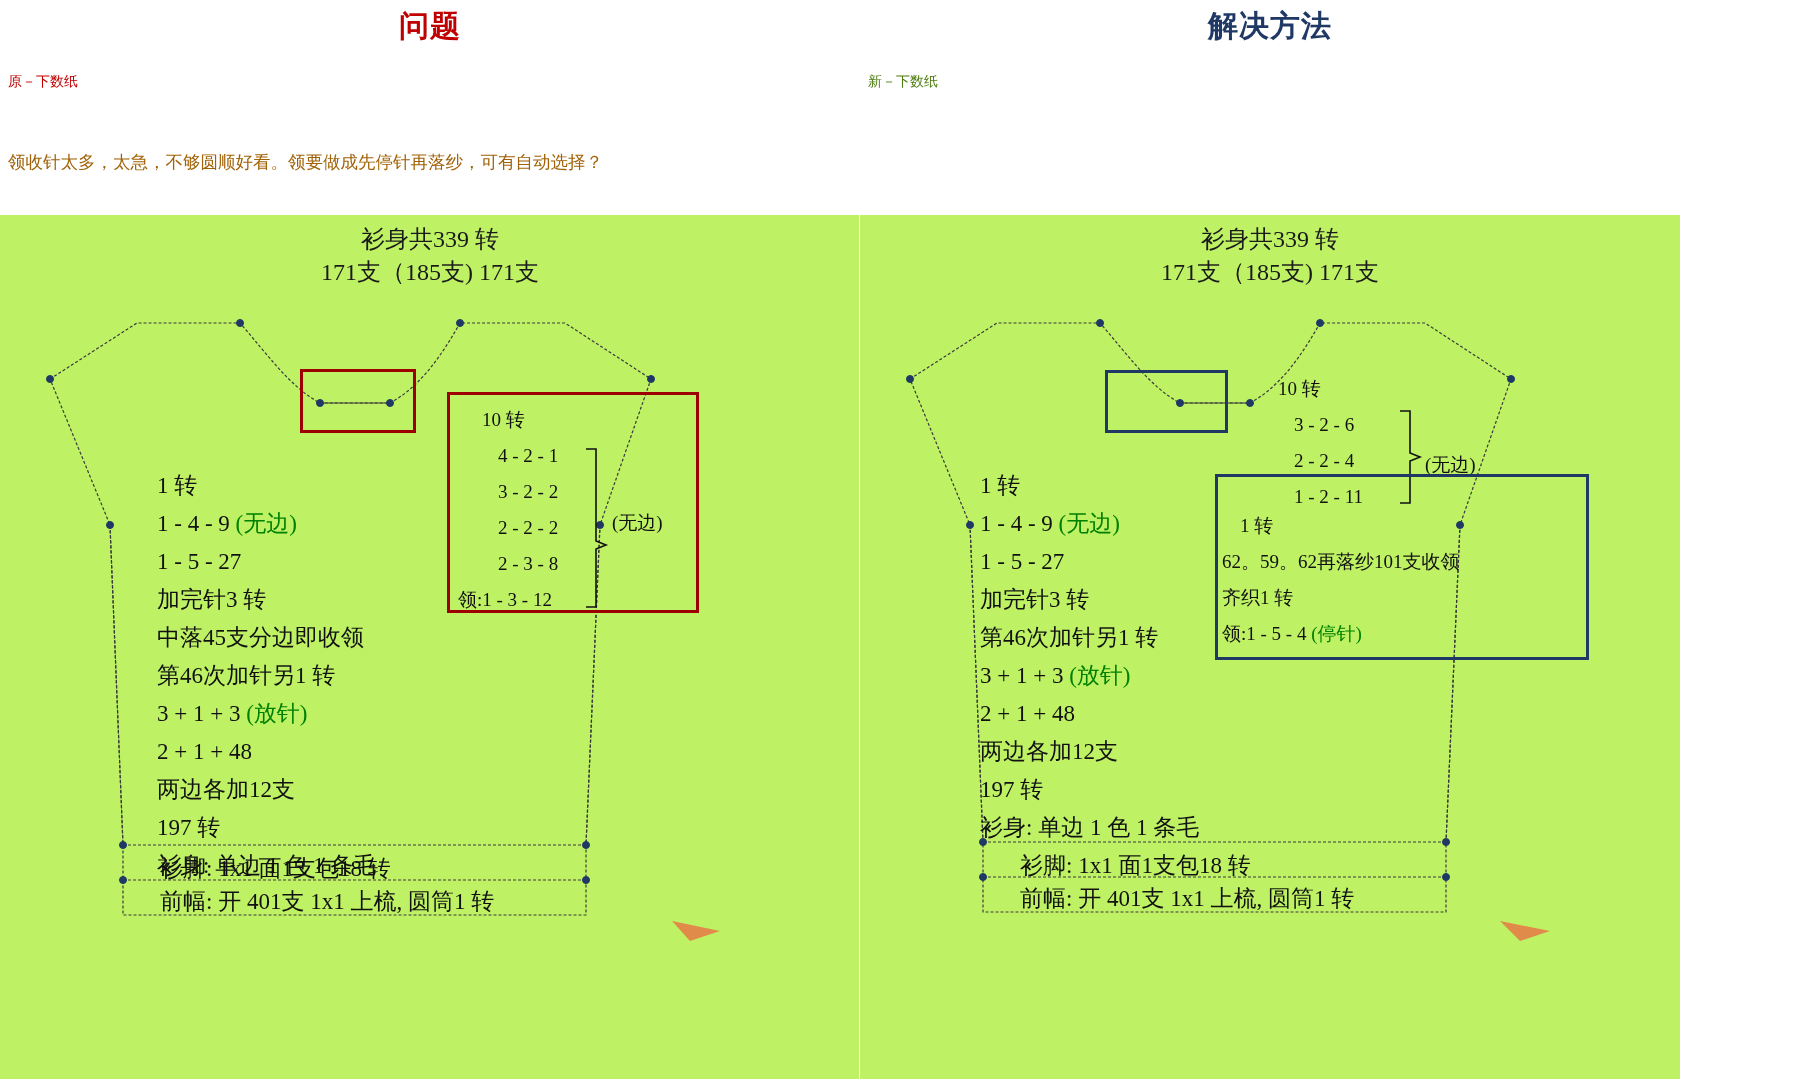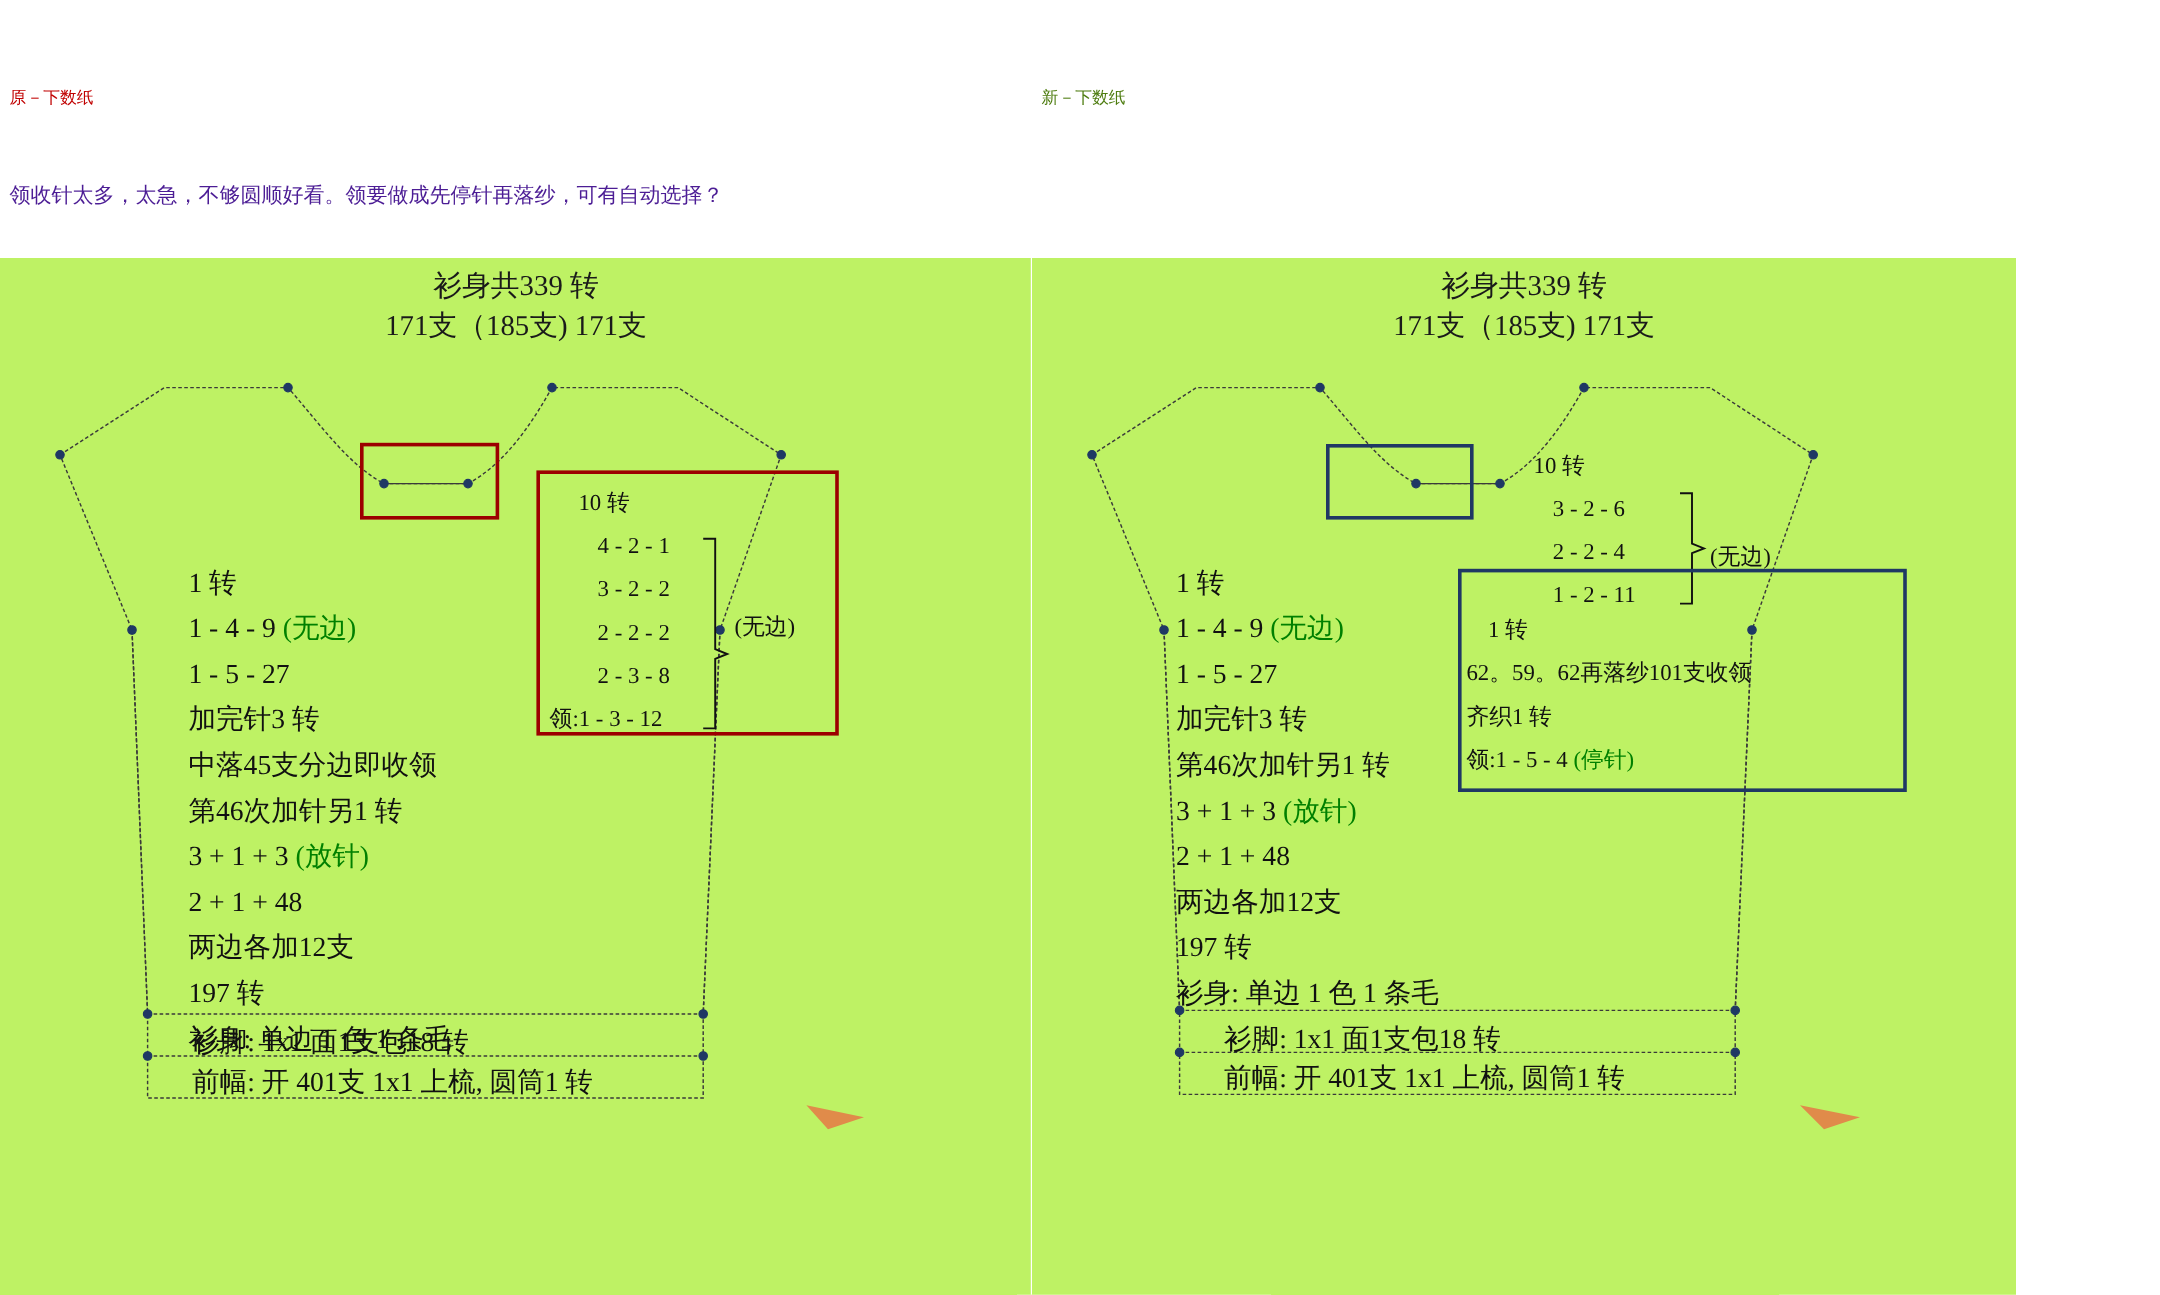--- a/index.html
+++ b/index.html
@@ -44,21 +44,21 @@
   }
   .sub-red { color: #c00000; }
   .sub-blue { color: #4d7c0f; }
 
   .note {
     position: absolute;
     font-family: "Liberation Sans", sans-serif;
     font-size: 17.5px;
     line-height: 27px;
   }
-  .note-red { color: #4c1d95; }
+  .note-red { color: #a16207; }
   .note-blue { color: #1f3864; }
 
   
   .canvas {
     position: absolute;
     background: #bef264;
     margin-top: 32px;
   }
   #canvas-left  { left: 0;   top: 183px; width: 860px; height: 896px; }
   #canvas-right { left: 0;   top: 183px; width: 820px; height: 896px; }
@@ -137,20 +137,21 @@
     width: 1px;
     height: 1079px;
     background: #ffffff;
   }
 </style>
 </head>
 <body>
 
 <div class="panel panel-left">
 
+  <div class="panel-title title-red" id="title-left">问题</div>
 
   <div class="subheading sub-red" style="left:8px; top:73px;">原－下数纸</div>
 
   <div class="note note-red" style="left:8px; top:149px; width:845px;">领收针太多，太急，不够圆顺好看。领要做成先停针再落纱，可有自动选择？</div>
 
   <div class="canvas" id="canvas-left">
 
     <div class="headline" style="top:8px;">衫身共339 转</div>
     <div class="headline" style="top:41px;">171支（185支) 171支</div>
 
@@ -221,20 +222,21 @@
 
     <div class="bottom-line" style="left:160px; top:638px;">衫脚: 1x1    面1支包18 转</div>
     <div class="bottom-line" style="left:160px; top:671px;">前幅: 开 401支 1x1 上梳, 圆筒1 转</div>
   </div>
 </div>
 
 <div class="divider"></div>
 
 <div class="panel panel-right">
 
+  <div class="panel-title title-blue" id="title-right">解决方法</div>
 
   <div class="subheading sub-blue" style="left:8px; top:73px;">新－下数纸</div>
 
 
   <div class="canvas" id="canvas-right">
 
     <div class="headline" style="top:8px;">衫身共339 转</div>
     <div class="headline" style="top:41px;">171支（185支) 171支</div>
 
     <svg class="shirt" width="820" height="896">

